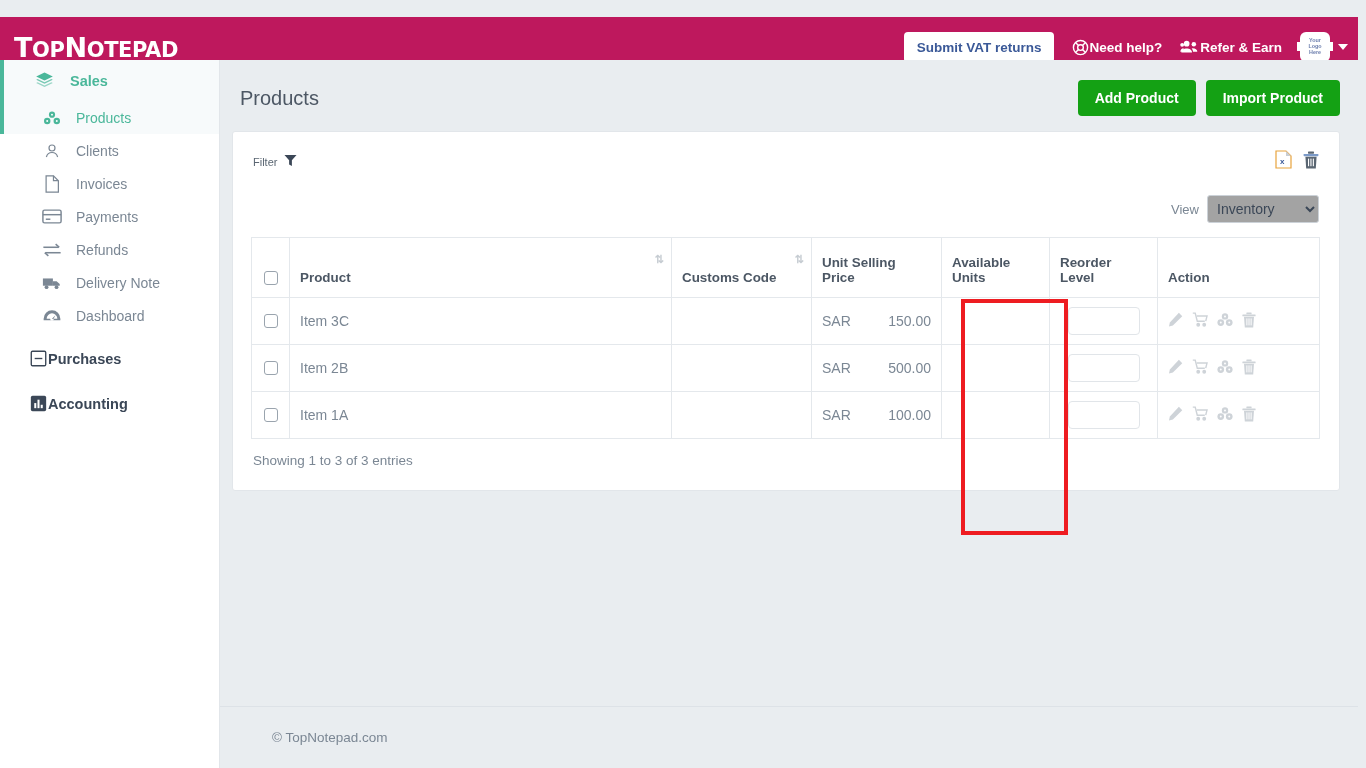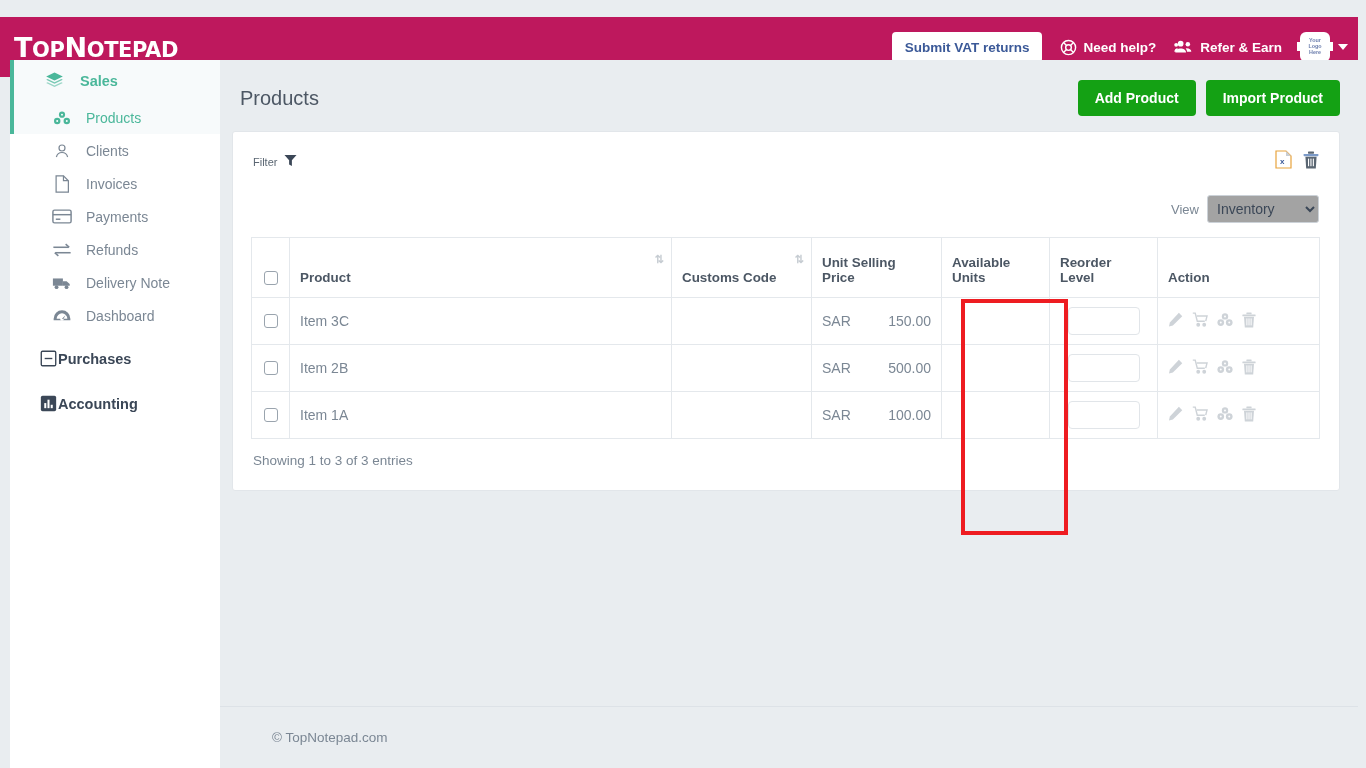--- a/index.html
+++ b/index.html
@@ -42,21 +42,21 @@
     border-radius: 4px;
     padding: 8px 13px;
     cursor: pointer;
     white-space: nowrap;
   }
   .hdr-link {
     color: #ffffff;
     font-size: 13.5px;
     font-weight: bold;
     display: flex; align-items: center;
-    gap: 6px;
+    gap: 0;
     cursor: pointer;
     white-space: nowrap;
   }
   .hdr-link svg { display: block; }
   .avatar-wrap { display: flex; align-items: center; gap: 8px; cursor: pointer; }
   .avatar {
     width: 30px; height: 30px;
     background: #ffffff;
     border-radius: 6px;
     display: flex; flex-direction: column;
@@ -80,21 +80,20 @@
     border-right: 5px solid transparent;
     border-top: 6px solid #ffffff;
   }
 
   
   .sidebar {
     position: absolute; left: 0; top: 60px;
     width: 220px; height: 708px;
     background: #ffffff;
     border-right: 1px solid #e2e6ea;
-    margin-left: 10px;
   }
   .nav-group-head {
     height: 41px;
     display: flex; align-items: center;
     padding-left: 30px;
     gap: 16px;
     font-size: 14.5px;
     font-weight: bold;
     color: #4ab79a;
     background: #f7fafb;

